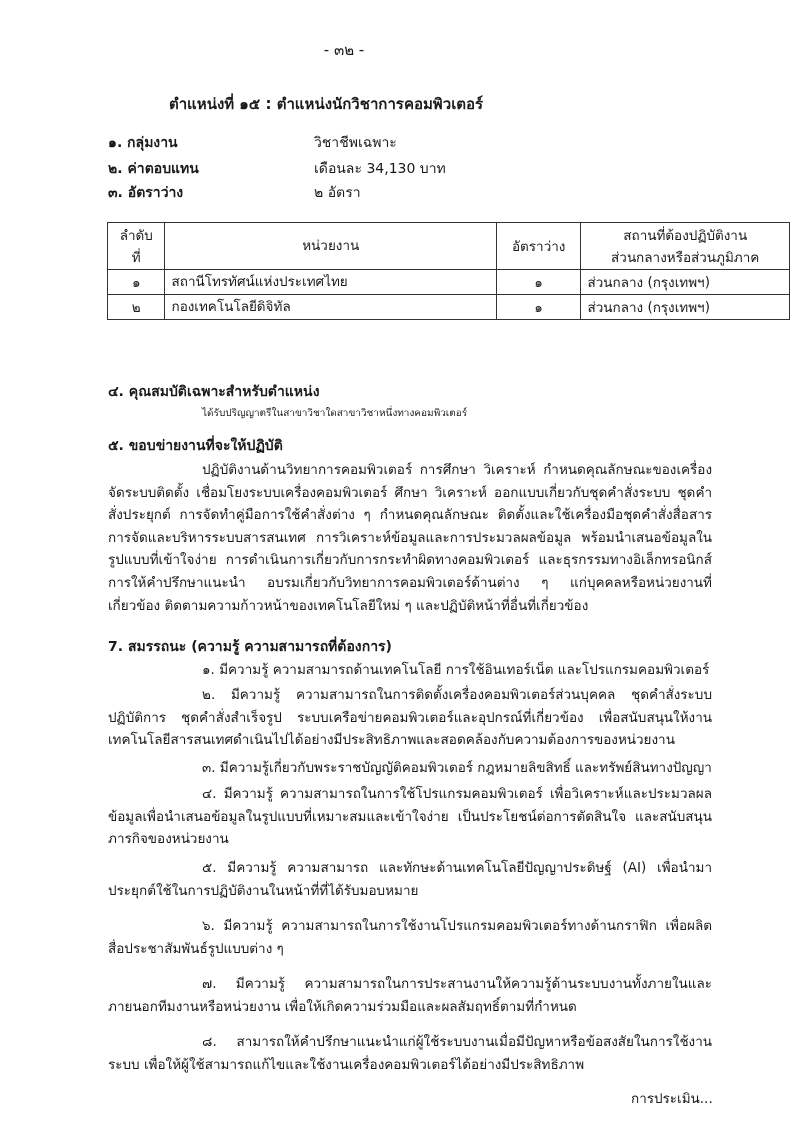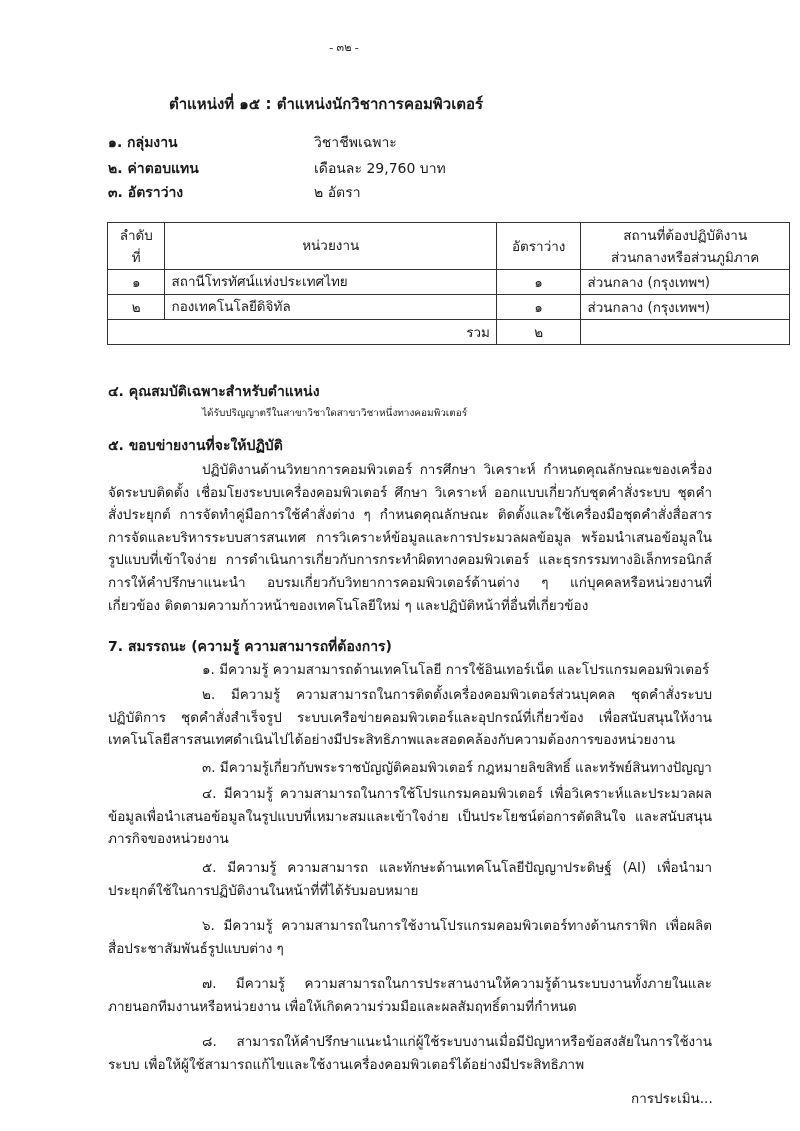--- a/index.html
+++ b/index.html
@@ -1,21 +1,21 @@
 <!DOCTYPE html>
 <html><head>
 <meta charset="utf-8">
 <style>
   html, body { margin: 0; padding: 0; }
   body {
     width: 800px; height: 1131px; background: #ffffff; color: #1a1a1a;
     font-family: "DejaVu Sans", "Liberation Sans", sans-serif;
     position: relative; overflow: hidden;
   }
-  .page-num { position: absolute; top: 38px; left: 0; width: 688px; text-align: center; font-size: 11px; }
+  .page-num { position: absolute; top: 38px; left: 0; width: 688px; text-align: center; font-size: 15px; }
   .title { position: absolute; top: 92px; left: 0; width: 652px; text-align: center; font-size: 15px; font-weight: bold; }
   .info-row { position: absolute; left: 108px; font-size: 14px; }
   .info-row .lbl { position: absolute; left: 0; font-weight: bold; white-space: nowrap; }
   .info-row .val { position: absolute; left: 206px; white-space: nowrap; }
   table.vac {
     position: absolute; top: 222px; left: 107px; width: 683px;
     border-collapse: collapse; font-size: 13.5px;
   }
   table.vac td, table.vac th { border: 1px solid #333; padding: 0 6px; }
   table.vac th { font-weight: normal; text-align: center; line-height: 22px; height: 46px; }
@@ -36,21 +36,21 @@
 
 <div class="page-num">- ๓๒ -</div>
 <div class="title">ตำแหน่งที่ ๑๕ : ตำแหน่งนักวิชาการคอมพิวเตอร์</div>
 
 <div class="info-row" style="top:131px">
   <span class="lbl">๑. กลุ่มงาน</span>
   <span class="val">วิชาชีพเฉพาะ</span>
 </div>
 <div class="info-row" style="top:157px">
   <span class="lbl">๒. ค่าตอบแทน</span>
-  <span class="val">เดือนละ 29,760 บาท</span>
+  <span class="val">เดือนละ 34,130 บาท</span>
 </div>
 <div class="info-row" style="top:181px">
   <span class="lbl">๓. อัตราว่าง</span>
   <span class="val">๒ อัตรา</span>
 </div>
 
 <table class="vac">
   <tbody>
       <tr>
     <th class="c1">
@@ -69,25 +69,20 @@
     <td class="c2">สถานีโทรทัศน์แห่งประเทศไทย</td>
     <td class="c3">๑</td>
     <td class="c4">ส่วนกลาง (กรุงเทพฯ)</td>
   </tr>
   <tr>
     <td class="c1">๒</td>
     <td class="c2">กองเทคโนโลยีดิจิทัล</td>
     <td class="c3">๑</td>
     <td class="c4">ส่วนกลาง (กรุงเทพฯ)</td>
   </tr>
-  <tr>
-    <td colspan="2" class="right">รวม</td>
-    <td class="c3">๒</td>
-    <td class="c4"></td>
-  </tr>
 </tbody>
   </table>
 
 <div class="sec-head" style="top:380px">๔. คุณสมบัติเฉพาะสำหรับตำแหน่ง</div>
 <div class="indent-line" style="top:405px">ได้รับปริญญาตรีในสาขาวิชาใดสาขาวิชาหนึ่งทางคอมพิวเตอร์</div>
 
 <div class="sec-head" style="top:434px">๕. ขอบข่ายงานที่จะให้ปฏิบัติ</div>
 <div class="para" style="top:458px"><span class="first"></span><span>ปฏิบัติงานด้านวิทยาการคอมพิวเตอร์ การศึกษา วิเคราะห์ กำหนดคุณลักษณะของเครื่อง จัดระบบติดตั้ง เชื่อมโยงระบบเครื่องคอมพิวเตอร์ ศึกษา วิเคราะห์ ออกแบบเกี่ยวกับชุดคำสั่งระบบ ชุดคำสั่งประยุกต์ การจัดทำคู่มือการใช้คำสั่งต่าง ๆ กำหนดคุณลักษณะ ติดตั้งและใช้เครื่องมือชุดคำสั่งสื่อสาร การจัดและบริหารระบบสารสนเทศ การวิเคราะห์ข้อมูลและการประมวลผลข้อมูล พร้อมนำเสนอข้อมูลในรูปแบบที่เข้าใจง่าย การดำเนินการเกี่ยวกับการกระทำผิดทางคอมพิวเตอร์ และธุรกรรมทางอิเล็กทรอนิกส์ การให้คำปรึกษาแนะนำ อบรมเกี่ยวกับวิทยาการคอมพิวเตอร์ด้านต่าง ๆ แก่บุคคลหรือหน่วยงานที่เกี่ยวข้อง ติดตามความก้าวหน้าของเทคโนโลยีใหม่ ๆ และปฏิบัติหน้าที่อื่นที่เกี่ยวข้อง</span></div>
 
 <div class="sec-head" style="top:635px">7. สมรรถนะ (ความรู้ ความสามารถที่ต้องการ)</div>

